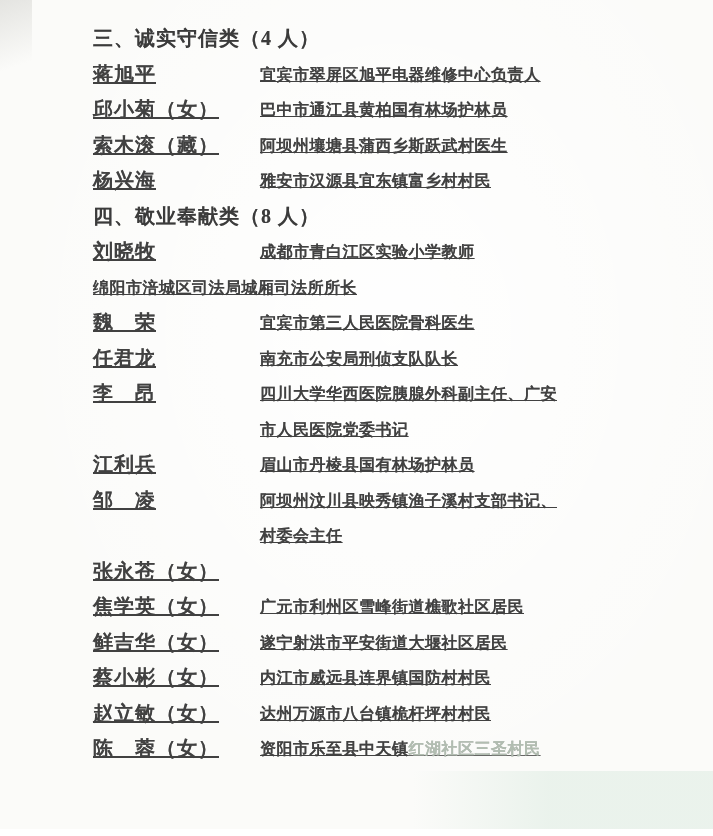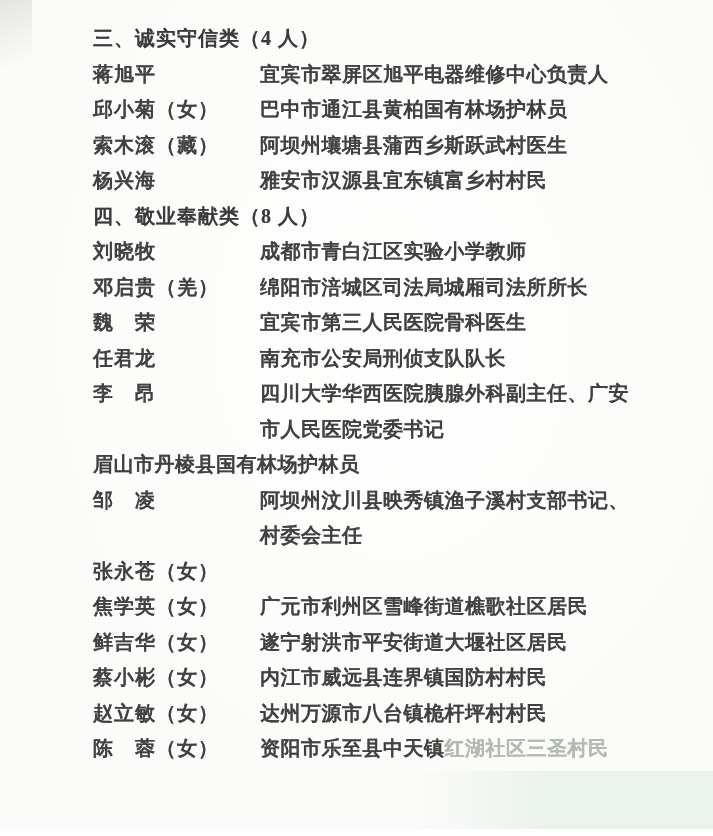--- a/index.html
+++ b/index.html
@@ -42,30 +42,31 @@
   .heading {
     font-size: 20px;
     line-height: 35.5px;
     letter-spacing: 1px;
     color: #3b3b3b;
     white-space: nowrap;
   }
   .row {
     display: flex;
     align-items: flex-start;
+    text-decoration: underline;
   }
   .name {
     flex: 0 0 167px;
     font-size: 20px;
     line-height: 35.5px;
     letter-spacing: 1px;
     white-space: nowrap;
   }
   .desc {
-    font-size: 20px;
+    font-size: 16px;
     line-height: 35.5px;
     letter-spacing: 0.5px;
     max-width: 415px;
     white-space: pre-line;
   }
   .faded {
     color: #9fae9f;
     opacity: 0.8;
     filter: blur(0.3px);
   }
@@ -104,41 +105,41 @@
 
   <div class="section">
     <div class="heading">四、敬业奉献类（8 人）</div>
     <div class="entries">
   <div class="row">
     <div class="name">刘晓牧</div>
     <div class="desc"><span>成都市青白江区实验小学教师</span></div>
   </div>
 
   <div class="row">
-    <div class="name">邓启贵（羌）</div>
     <div class="desc"><span>绵阳市涪城区司法局城厢司法所所长</span></div>
   </div>
 
   <div class="row">
     <div class="name">魏　荣</div>
     <div class="desc"><span>宜宾市第三人民医院骨科医生</span></div>
   </div>
 
   <div class="row">
     <div class="name">任君龙</div>
     <div class="desc"><span>南充市公安局刑侦支队队长</span></div>
   </div>
 
   <div class="row">
     <div class="name">李　昂</div>
     <div class="desc"><span>四川大学华西医院胰腺外科副主任、广安
 市人民医院党委书记</span></div>
   </div>
 
   <div class="row">
+    <div class="name">江利兵</div>
     <div class="desc"><span>眉山市丹棱县国有林场护林员</span></div>
   </div>
 
   <div class="row">
     <div class="name">邹　凌</div>
     <div class="desc"><span>阿坝州汶川县映秀镇渔子溪村支部书记、
 村委会主任</span></div>
   </div>
 
 </div>

